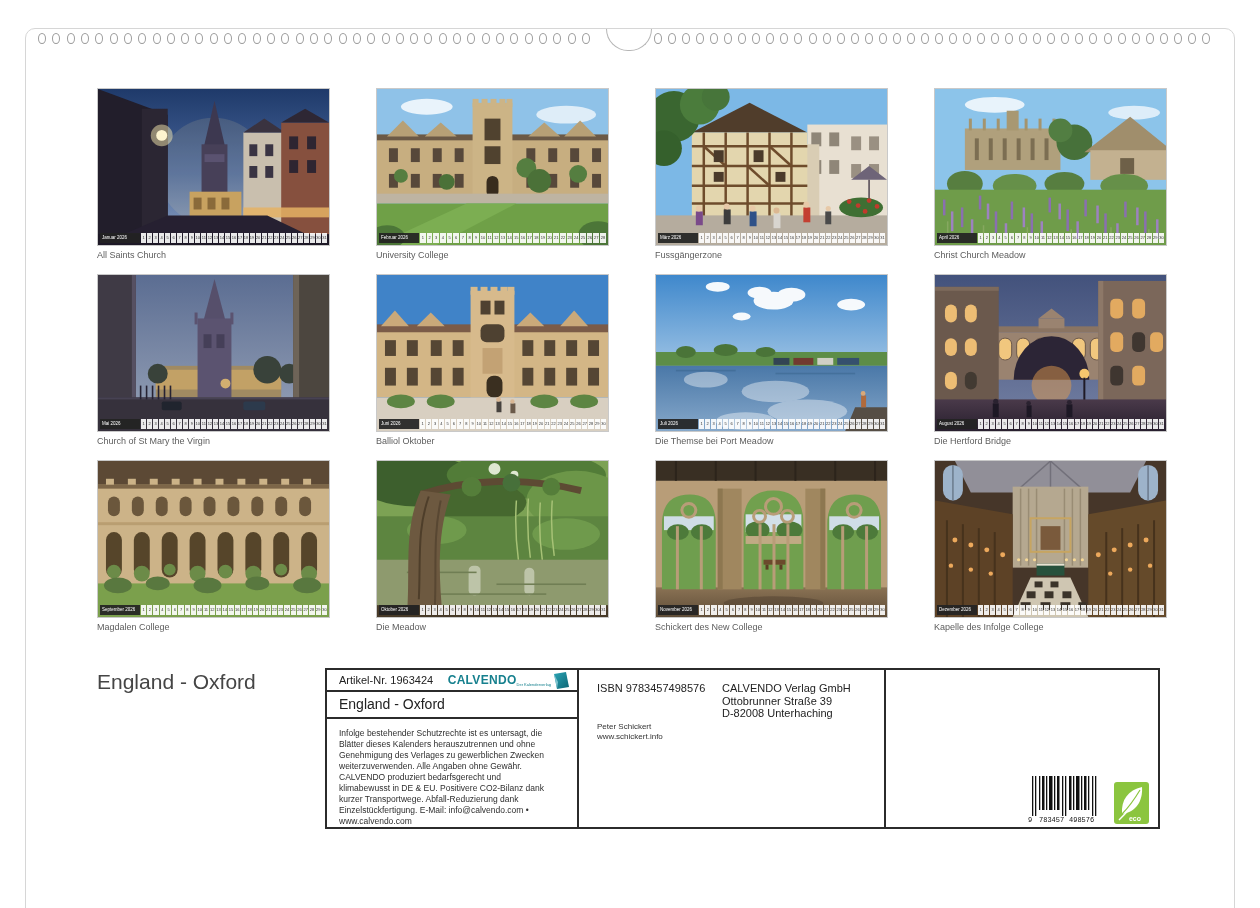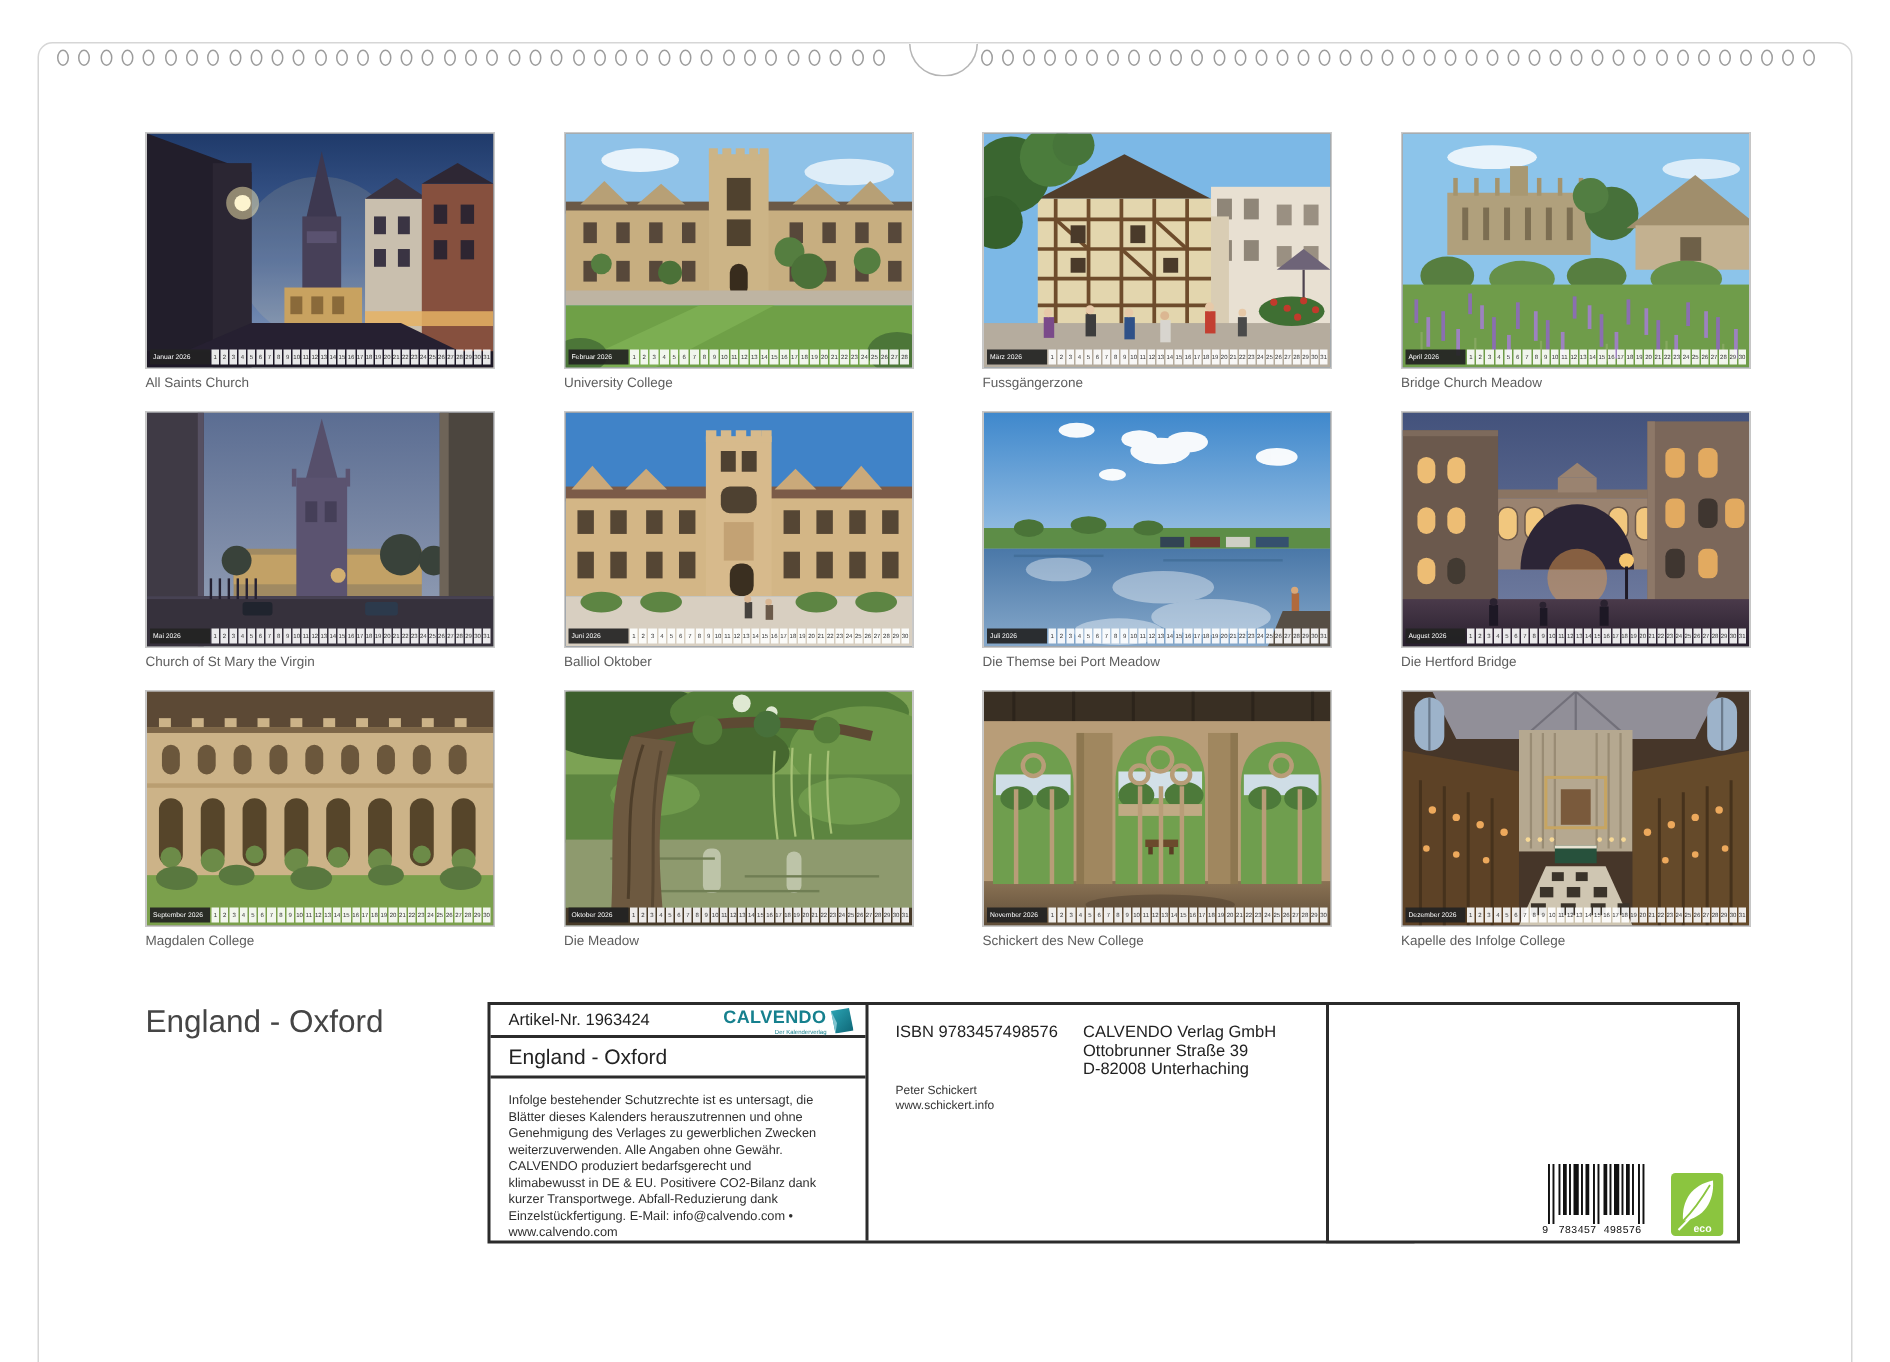--- a/index.html
+++ b/index.html
@@ -20,21 +20,21 @@
   .dcell{flex:1;background:rgba(255,255,255,.9);color:#333;font-size:4px;line-height:10px;text-align:center;overflow:hidden}
   .caption{margin-top:4px;font-size:9px;color:#5d5d5d}
   .main-title{position:absolute;left:97px;top:670px;font-size:21px;color:#454545}
   .infobox{position:absolute;left:325px;top:668px;width:618px;height:161px;border:2px solid #2b2b2b;box-sizing:border-box;display:flex;background:#fff}
   .ib-left{width:252px;border-right:2px solid #2b2b2b;display:flex;flex-direction:column;box-sizing:border-box}
   .ib-row1{height:33px;border-bottom:2px solid #2b2b2b;display:flex;align-items:center;justify-content:space-between;padding:0 8px 0 12px;box-sizing:border-box}
   .ib-row2{height:39px;border-bottom:2px solid #2b2b2b;display:flex;align-items:center;padding-left:12px;box-sizing:border-box;font-size:14px;color:#222}
   .ib-legal{flex:1;padding:9px 24px 0 12px;font-size:8.5px;line-height:1.3;color:#2e2e2e}
   .artikel{font-size:11px;color:#222}
   .logo{display:flex;align-items:center;gap:3px}
-  .logo-text{display:flex;flex-direction:column;align-items:flex-end}
+  .logo-text{display:flex;align-items:flex-end}
   .logo-name{font-size:12px;font-weight:bold;color:#16808e;letter-spacing:.3px}
   .logo-tag{font-size:4px;color:#16808e}
   .ib-right{flex:1;position:relative}
   .isbn{position:absolute;left:18px;top:12px;font-size:11px;color:#222}
   .publisher{position:absolute;left:143px;top:12px;font-size:11px;line-height:1.15;color:#222}
   .author{position:absolute;left:18px;top:52px;font-size:8px;line-height:1.25;color:#333}
   .rightbox{position:absolute;left:884px;top:668px;width:276px;height:161px;border:2px solid #2b2b2b;box-sizing:border-box;background:#fff}
   .barcode{position:absolute;left:142px;top:106px;width:72px;height:48px}
   .eco{position:absolute;left:228px;top:112px;width:35px;height:42px}
 </style>
@@ -491,21 +491,21 @@
             <span class="dcell">24</span>
             <span class="dcell">25</span>
             <span class="dcell">26</span>
             <span class="dcell">27</span>
             <span class="dcell">28</span>
             <span class="dcell">29</span>
             <span class="dcell">30</span>
           </span>
       </div>
     </div>
-    <div class="caption">Bridge Church Meadow</div>
+    <div class="caption">Christ Church Meadow</div>
   </div>
 
   <div class="card">
     <div class="photo">
       <svg viewBox="0 0 232 158" preserveAspectRatio="none">
         <defs>
             <linearGradient id="g5s" x1="0" y1="0" x2="0" y2="1">
               <stop offset="0" stop-color="#5b6d92"></stop>
               <stop offset="1" stop-color="#98a3b8"></stop>
             </linearGradient>

